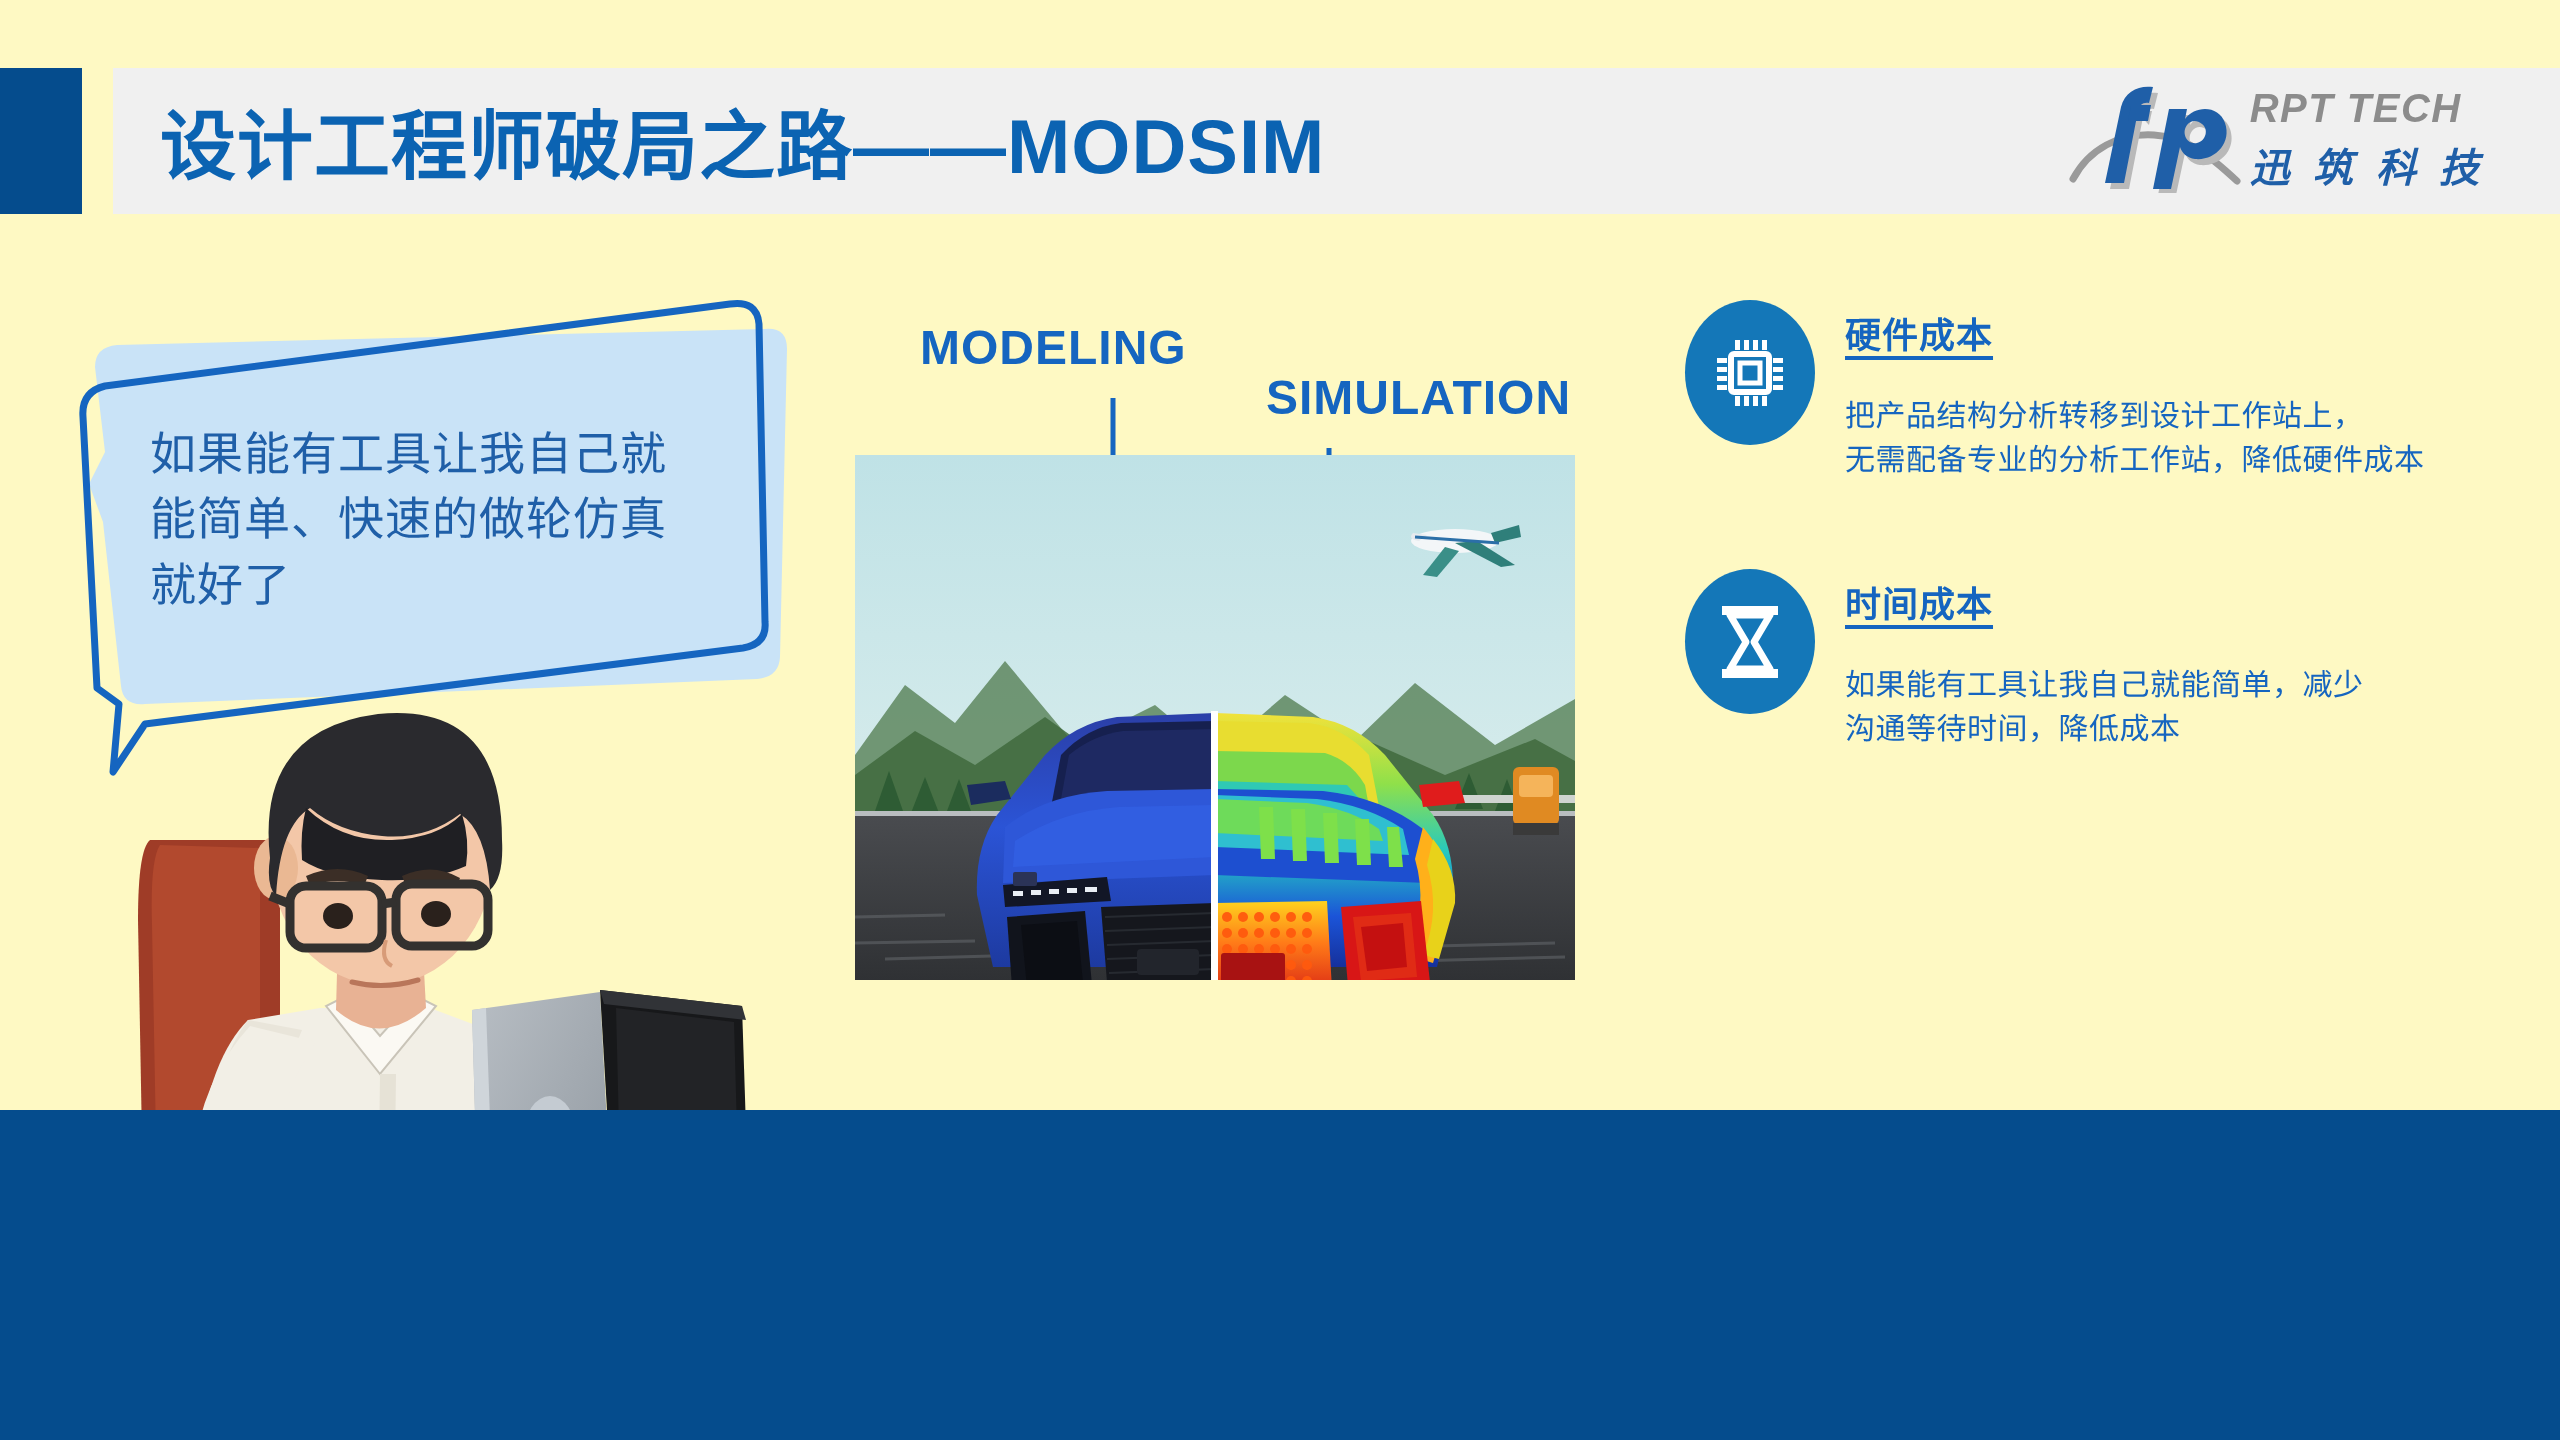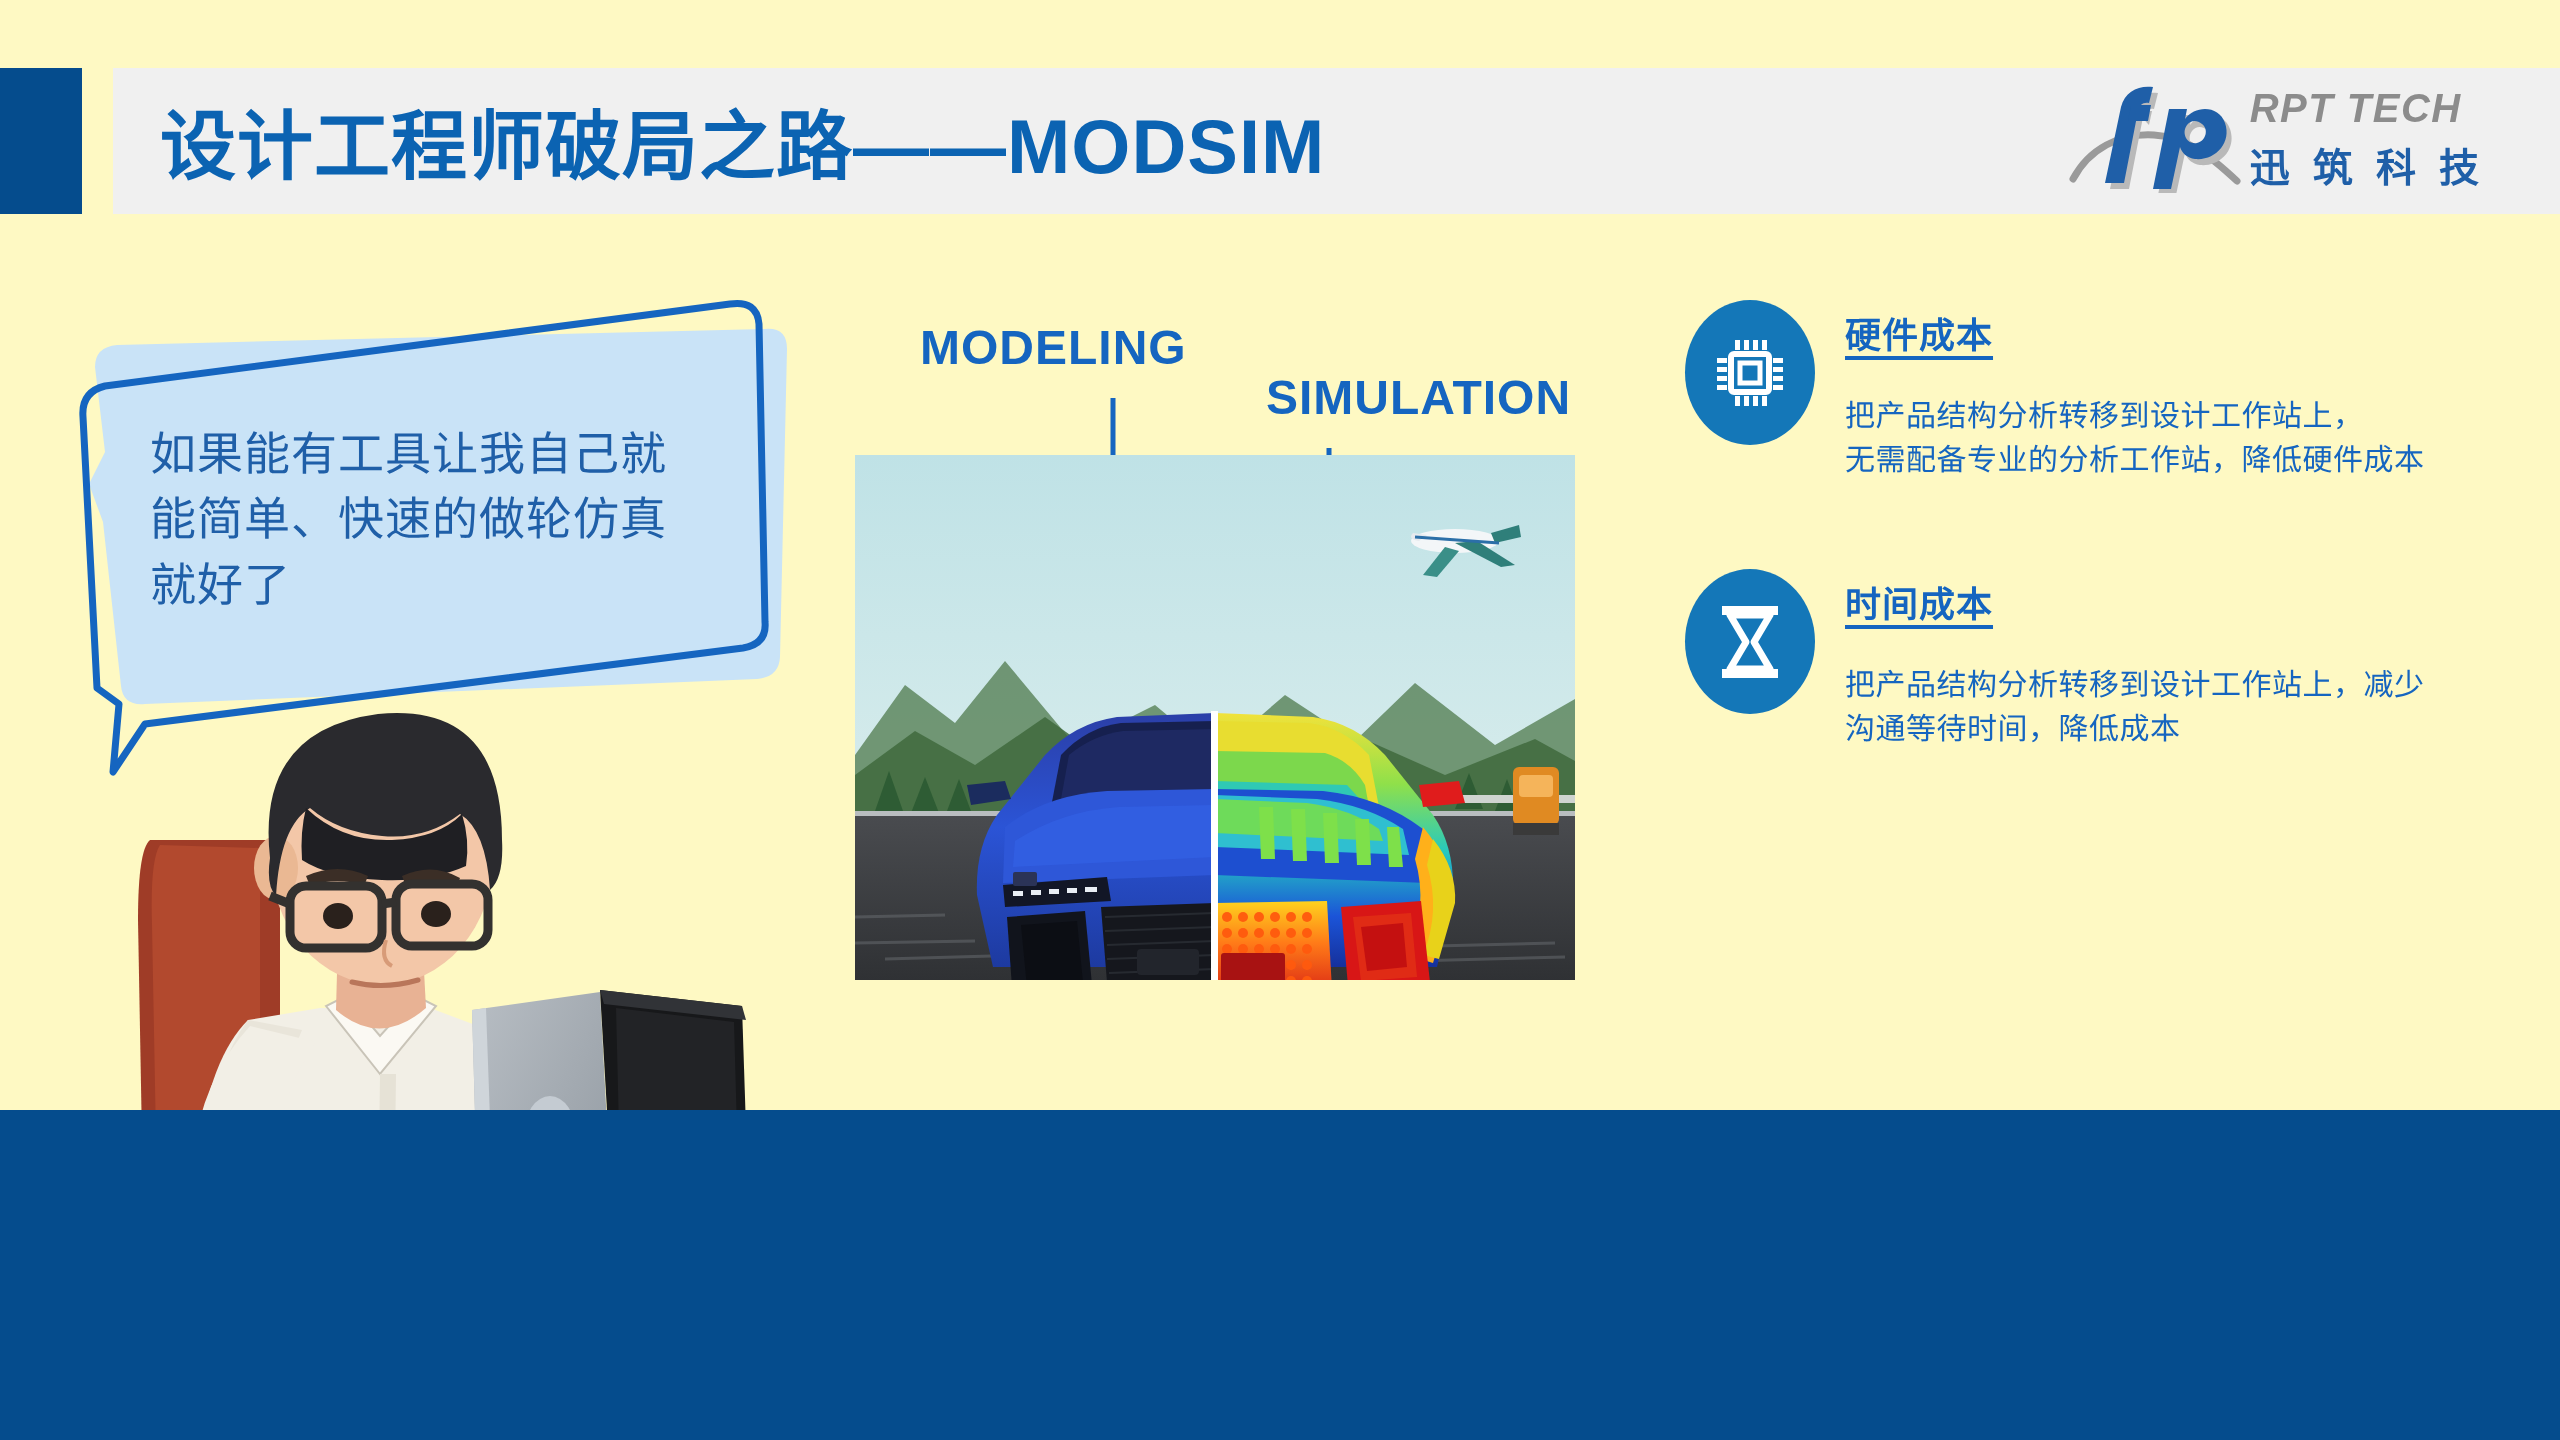--- a/index.html
+++ b/index.html
@@ -34,21 +34,21 @@
     position:absolute;right:75px;top:78px;
     display:flex;align-items:center;gap:6px;height:120px;
   }
   .logo-mark{position:relative;width:175px;height:110px;}
   .logo-text{display:flex;flex-direction:column;justify-content:center;line-height:1;}
   .logo-en{
     font-size:40px;font-weight:bold;font-style:italic;color:#8c8c8c;
     letter-spacing:1.5px;
   }
   .logo-cn{
-    font-size:40px;font-weight:bold;color:#1f5fa8;
+    font-size:40px;font-weight:bold;font-style:italic;color:#1f5fa8;
     letter-spacing:6px;margin-top:20px;
   }
 
   
   .bubble-wrap{position:absolute;left:75px;top:292px;width:730px;height:490px;}
   .bubble-outline{position:absolute;inset:0;}
   .bubble-fill{position:absolute;inset:0;}
   .bubble-text{
     position:absolute;left:75px;top:130px;width:560px;
     font-size:46px;line-height:1.42;color:#1f5fa8;
@@ -494,21 +494,21 @@
     <div class="feature">
       <div class="feature-icon">
         <svg width="72" height="80" viewBox="0 0 72 80" xmlns="http://www.w3.org/2000/svg">
           <rect x="8" y="4" width="56" height="9" fill="#ffffff"></rect>
           <rect x="8" y="67" width="56" height="9" fill="#ffffff"></rect>
           <path d="M16 13 L56 13 L40 40 L56 67 L16 67 L32 40 Z" fill="none" stroke="#ffffff" stroke-width="7" stroke-linejoin="round"></path>
         </svg>
       </div>
       <div class="feature-body">
         <div class="feature-title">时间成本</div>
-        <div class="feature-desc">把产品结构分析转移到设计工作站上，减少
+        <div class="feature-desc">如果能有工具让我自己就能简单，减少
 沟通等待时间，降低成本</div>
       </div>
     </div>
 
 
   </div>
 
   <div class="bottom-band"></div>
 
 </div>

